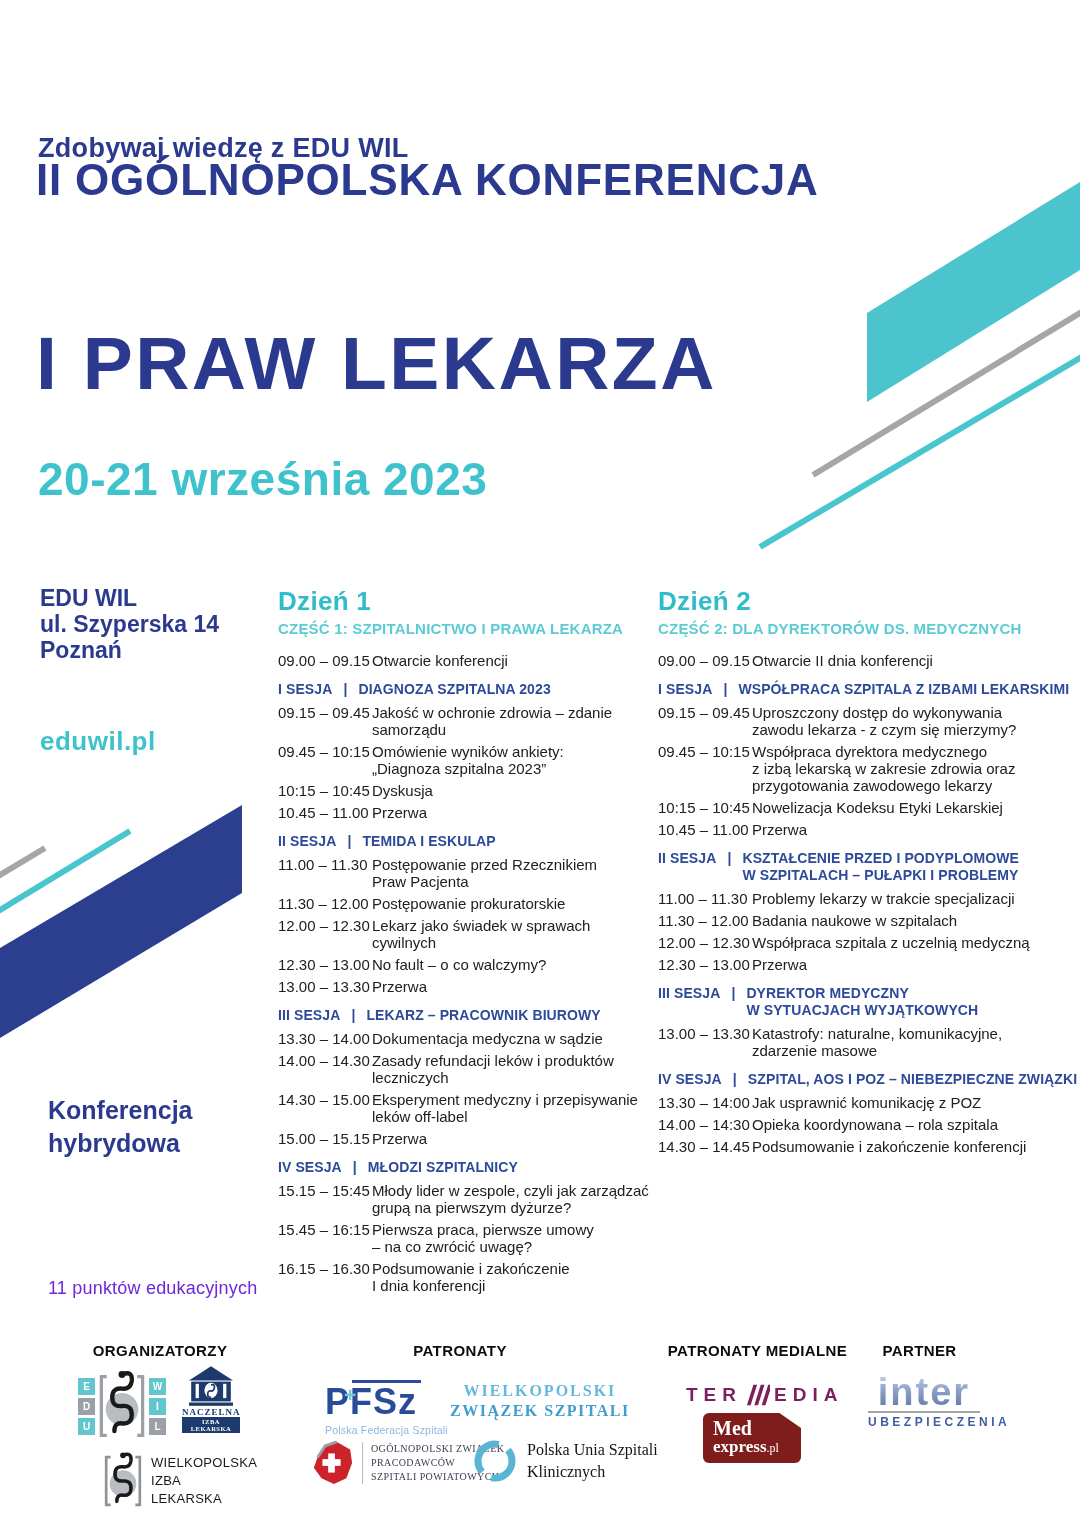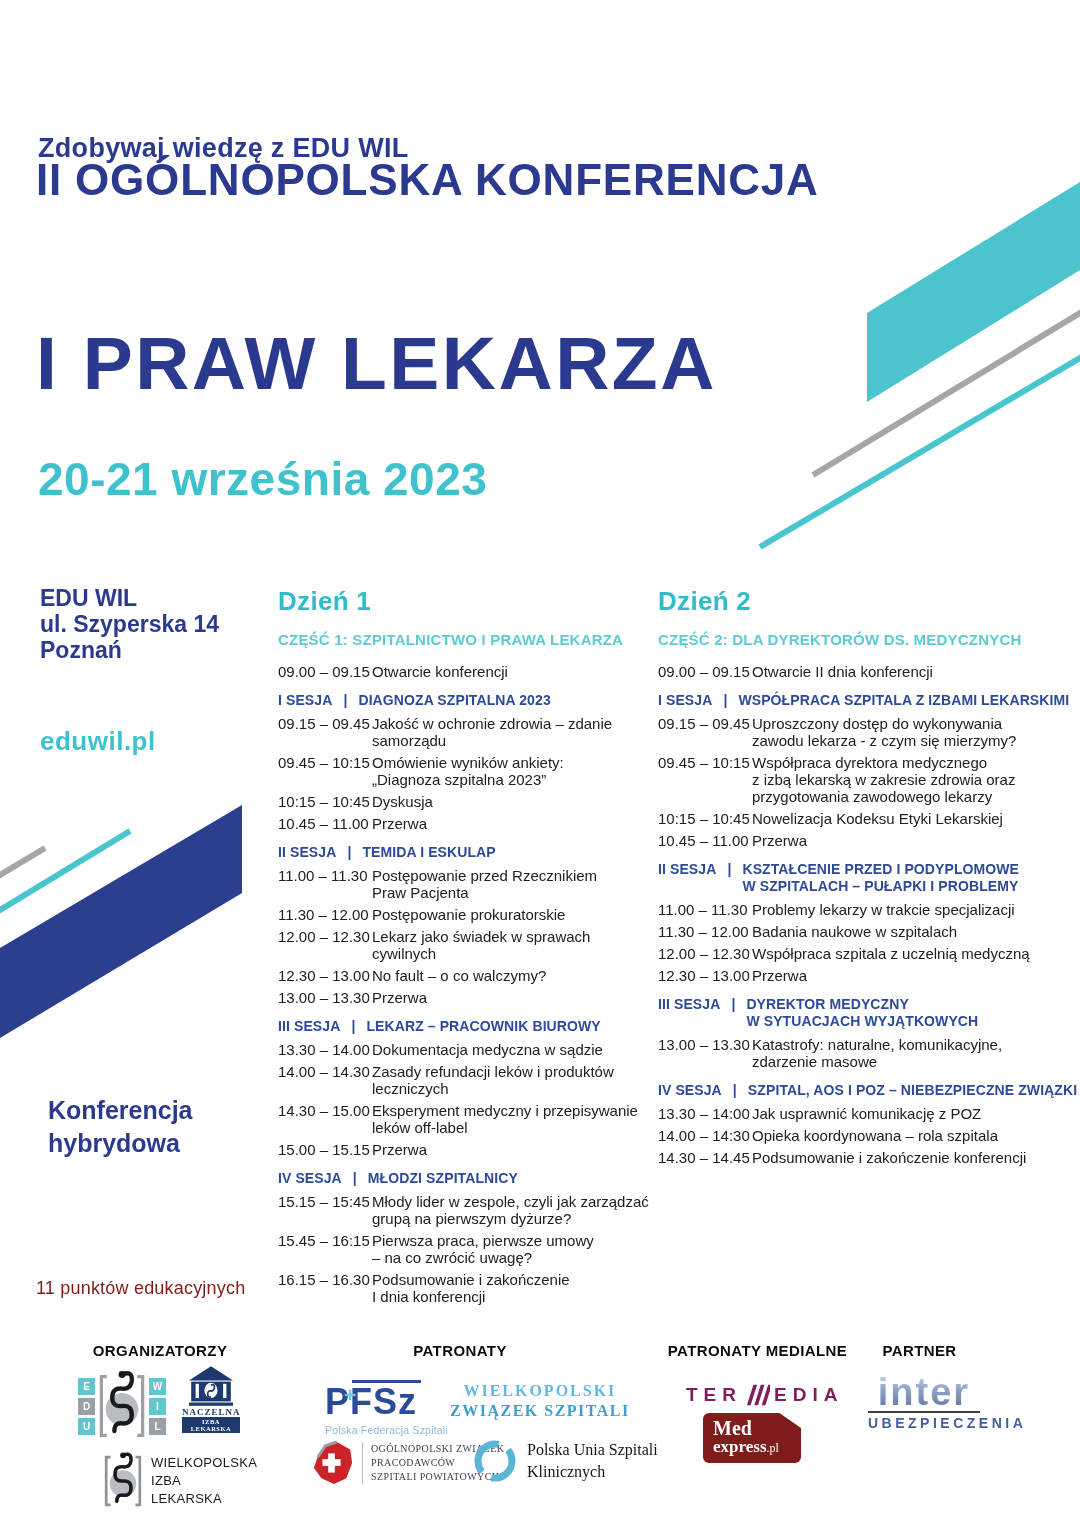--- a/index.html
+++ b/index.html
@@ -25,27 +25,27 @@
   .title1{left:36px;top:155px;font-size:44px;font-weight:800;color:var(--navy);letter-spacing:.8px;}
   .big{font-size:75px;font-weight:800;color:var(--navy);letter-spacing:2.5px;}
   .big1{left:36px;top:226px;}
   .big2{left:36px;top:320px;}
   .date{left:38px;top:452px;font-size:46px;font-weight:700;color:var(--teal);letter-spacing:.5px;}
 
   
   .venue{left:40px;top:585px;font-size:23px;font-weight:700;color:var(--navy);line-height:26px;}
   .website{left:40px;top:726px;font-size:26px;font-weight:700;color:var(--teal);letter-spacing:.5px;}
   .hybrid{left:48px;top:1094px;font-size:25px;font-weight:700;color:var(--navy);line-height:33px;white-space:pre-line;}
-  .points{left:36px;top:1278px;font-size:18px;color:#7f1d1d;letter-spacing:.2px;}
+  .points{left:48px;top:1278px;font-size:18px;color:#6d28d9;letter-spacing:.2px;}
 
   
   .day{position:absolute;z-index:1;}
   .day1{left:278px;top:586px;width:414px;}
   .day2{left:658px;top:586px;width:414px;}
-  .day h2{font-size:26px;font-weight:700;color:var(--teal-day);letter-spacing:.3px;margin-bottom:14px;}
+  .day h2{font-size:26px;font-weight:700;color:var(--teal-day);letter-spacing:.3px;margin-bottom:3px;}
   .day-sub{font-size:15px;font-weight:700;color:var(--teal-sub);letter-spacing:.2px;margin-bottom:15px;}
   .row{display:flex;margin-bottom:5px;font-size:15px;line-height:17px;}
   .time{flex:0 0 94px;color:var(--ink);}
   .topic{flex:1;color:var(--ink);white-space:pre-line;}
   .session{display:flex;gap:11px;margin:12px 0 6px;font-size:14px;font-weight:700;
            color:var(--session-blue);letter-spacing:.1px;line-height:17px;white-space:nowrap;}
   .s-name{white-space:pre;}
 
   
   .f-head{position:absolute;z-index:1;top:1342px;font-size:15px;font-weight:700;color:#0c0c0c;
@@ -100,21 +100,21 @@
                    display:flex;flex-direction:column;justify-content:center;padding:2px 10px;
                    font-family:"Liberation Serif","DejaVu Serif",serif;color:#fff;font-weight:700;}
   .mx-l1{font-size:20px;line-height:19px;}
   .mx-l2{font-size:17px;line-height:17px;}
   .mx-pl{font-size:12px;font-weight:400;}
   
   .logo-inter{left:868px;top:1374px;width:112px;text-align:center;}
   .inter-word{font-size:38px;font-weight:800;letter-spacing:2px;line-height:36px;color:#7188b8;
               background:linear-gradient(180deg,#c7d2ea 0%,#8da0c8 45%,#61779f 100%);
               -webkit-background-clip:text;background-clip:text;-webkit-text-fill-color:transparent;}
-  .inter-tag{font-size:14px;letter-spacing:3.5px;color:#405f9e;border-top:2px solid #404040;
+  .inter-tag{font-size:12px;letter-spacing:3.5px;color:#405f9e;border-top:2px solid #a3a3a3;
              padding-top:2px;margin-top:1px;font-weight:700;}
 </style>
 </head>
 <body>
 
 <div class="poster">
 
   <svg class="decor" viewBox="0 0 1080 1519" xmlns="http://www.w3.org/2000/svg">
     <polygon points="867,402 1080,270 1080,182 867,313" fill="#4cc4cd"></polygon>
     <line x1="813" y1="475" x2="1085" y2="310" stroke="#a5a6aa" stroke-width="6"></line>

